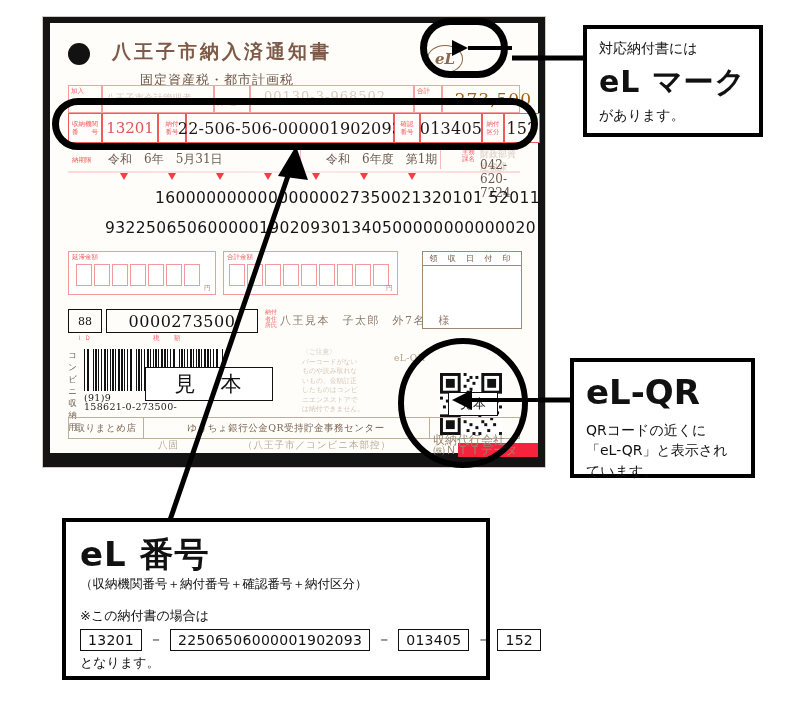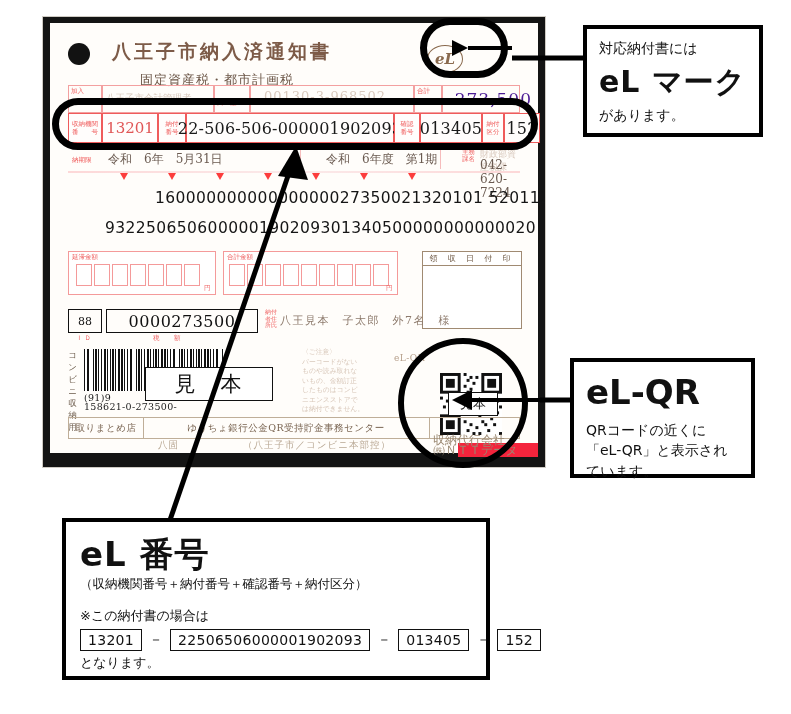--- a/index.html
+++ b/index.html
@@ -53,21 +53,21 @@
     display:flex;align-items:center;justify-content:center;
     font-family:"DejaVu Serif",serif;
   }
   .redlab{color:#ef5b5b;font-size:6.5px;line-height:1.15;font-family:"DejaVu Sans",sans-serif;}
   .faint{color:#d9c9bd;}
 
   #row-kouza{left:18px;top:62px;width:452px;height:28px;}
   #row-kouza .cell{position:absolute;top:0;height:100%;box-sizing:border-box;border:1.2px solid #f3a0a0;}
   #gokei-amount{
     right:6px;top:66px;width:120px;text-align:right;
-    font-family:"DejaVu Serif",serif;font-size:17px;color:#4c1d95;letter-spacing:1px;
+    font-family:"DejaVu Serif",serif;font-size:17px;color:#a16207;letter-spacing:1px;
   }
 
   
   #row-el{left:18px;top:90px;width:452px;height:30px;}
   #row-el .c{position:absolute;top:0;height:100%;border:1.4px solid #ef5b5b;box-sizing:border-box;
              display:flex;align-items:center;justify-content:center;background:#fffdfc;}
   #row-el .lab{font-size:6.5px;color:#ef5b5b;line-height:1.2;text-align:center;padding:0 1px;}
   #row-el .val{font-family:"DejaVu Serif",serif;font-size:16px;color:#1a1a1a;letter-spacing:.2px;white-space:nowrap;}
   #row-el .valred{font-family:"DejaVu Serif",serif;font-size:15px;color:#e05555;}
 

